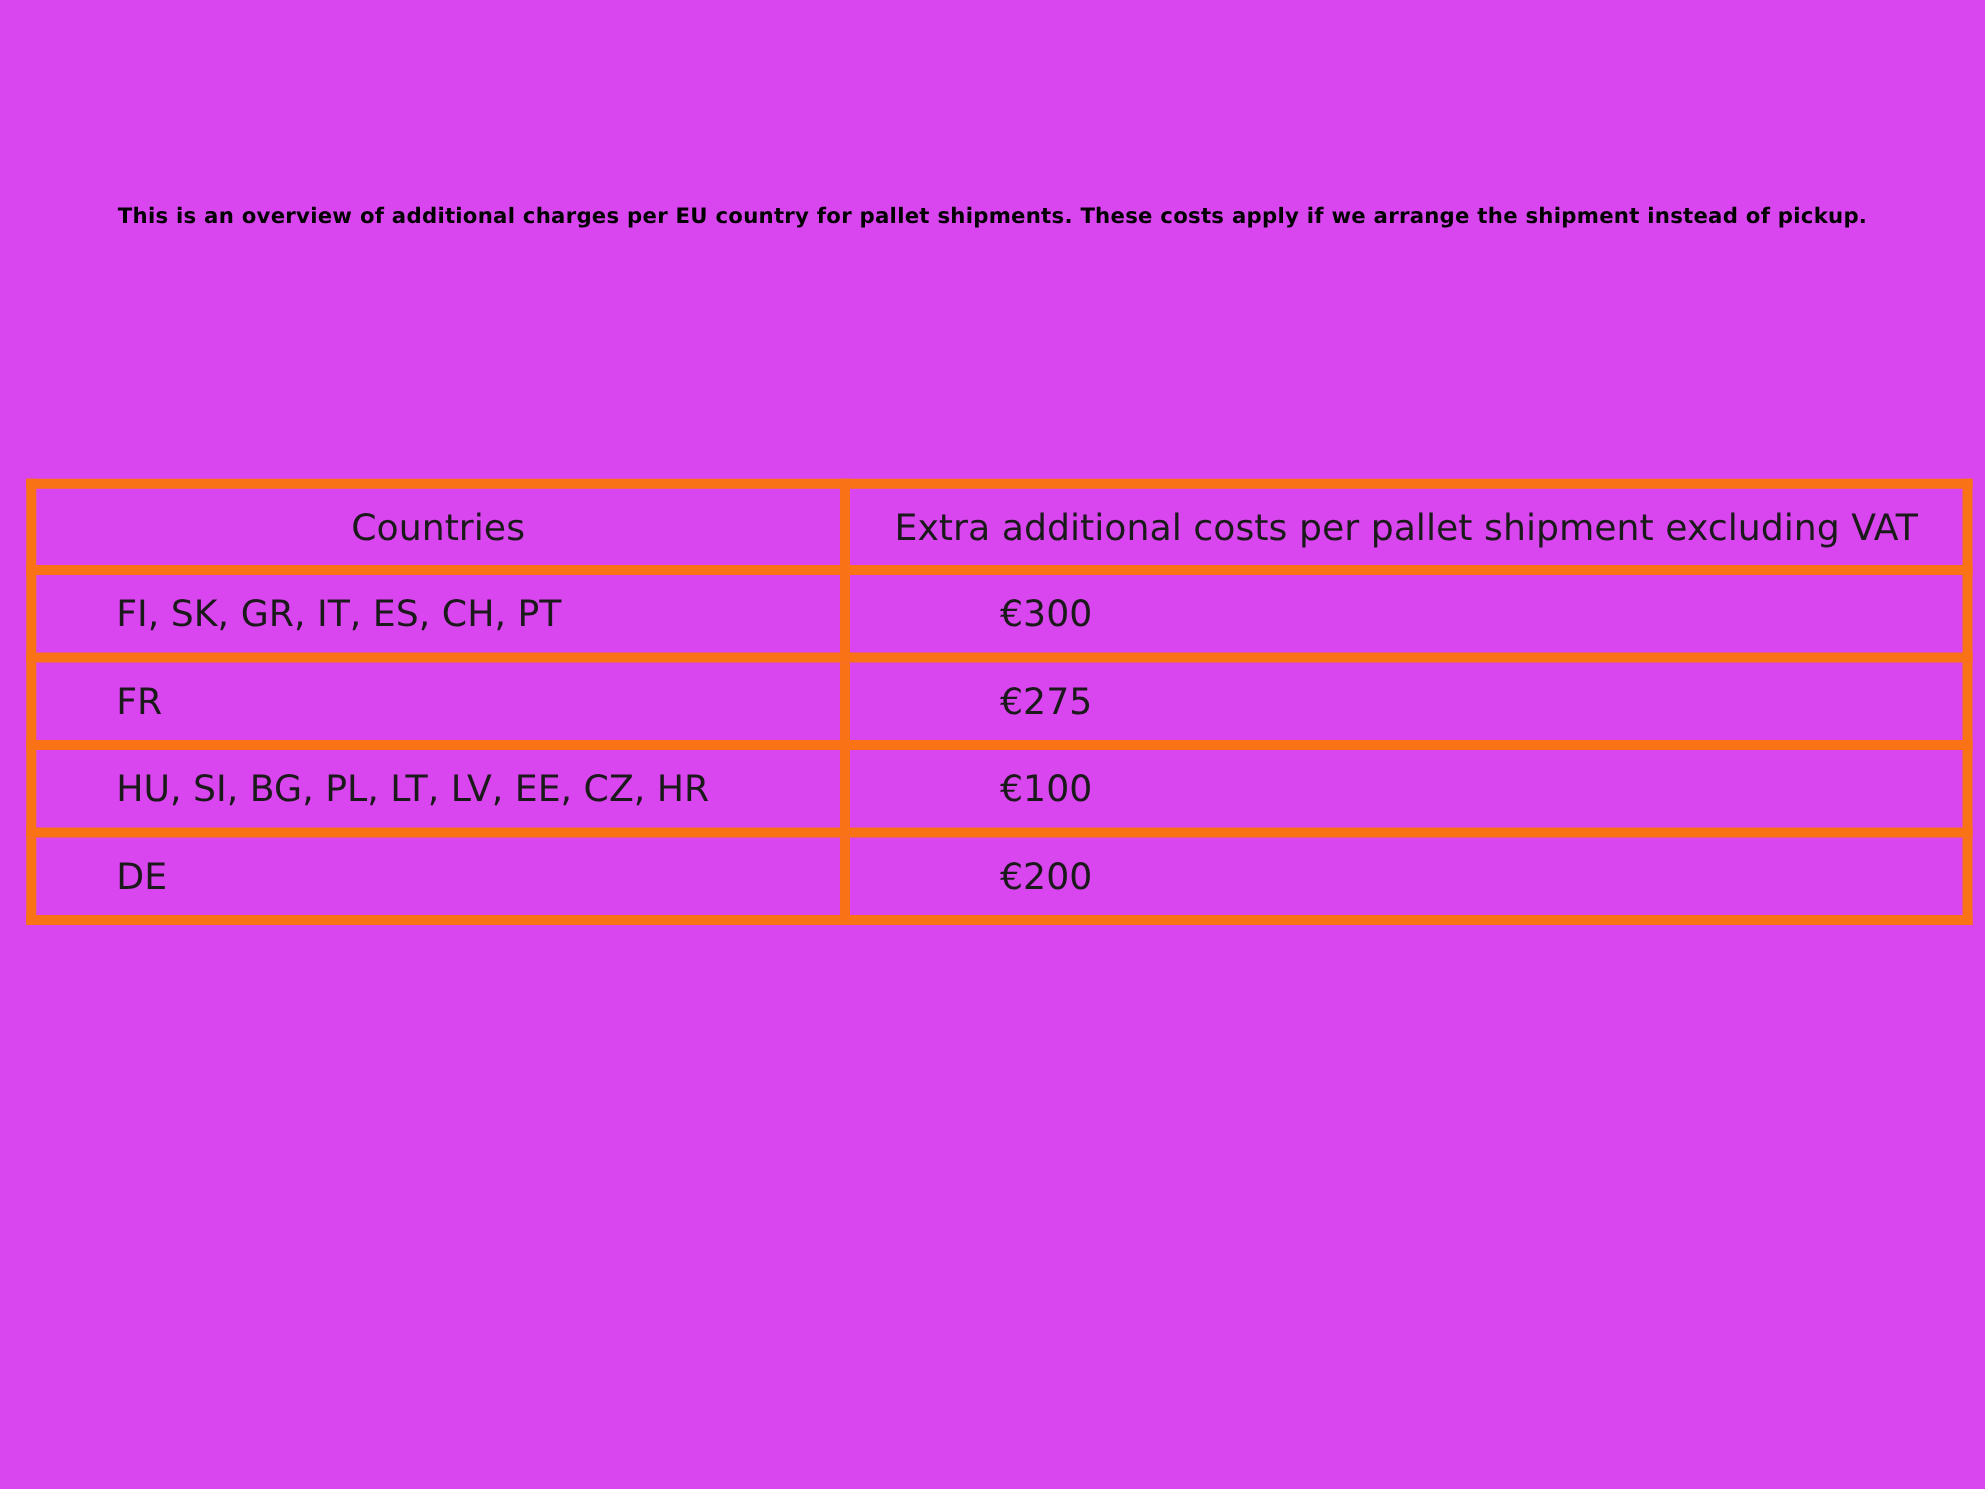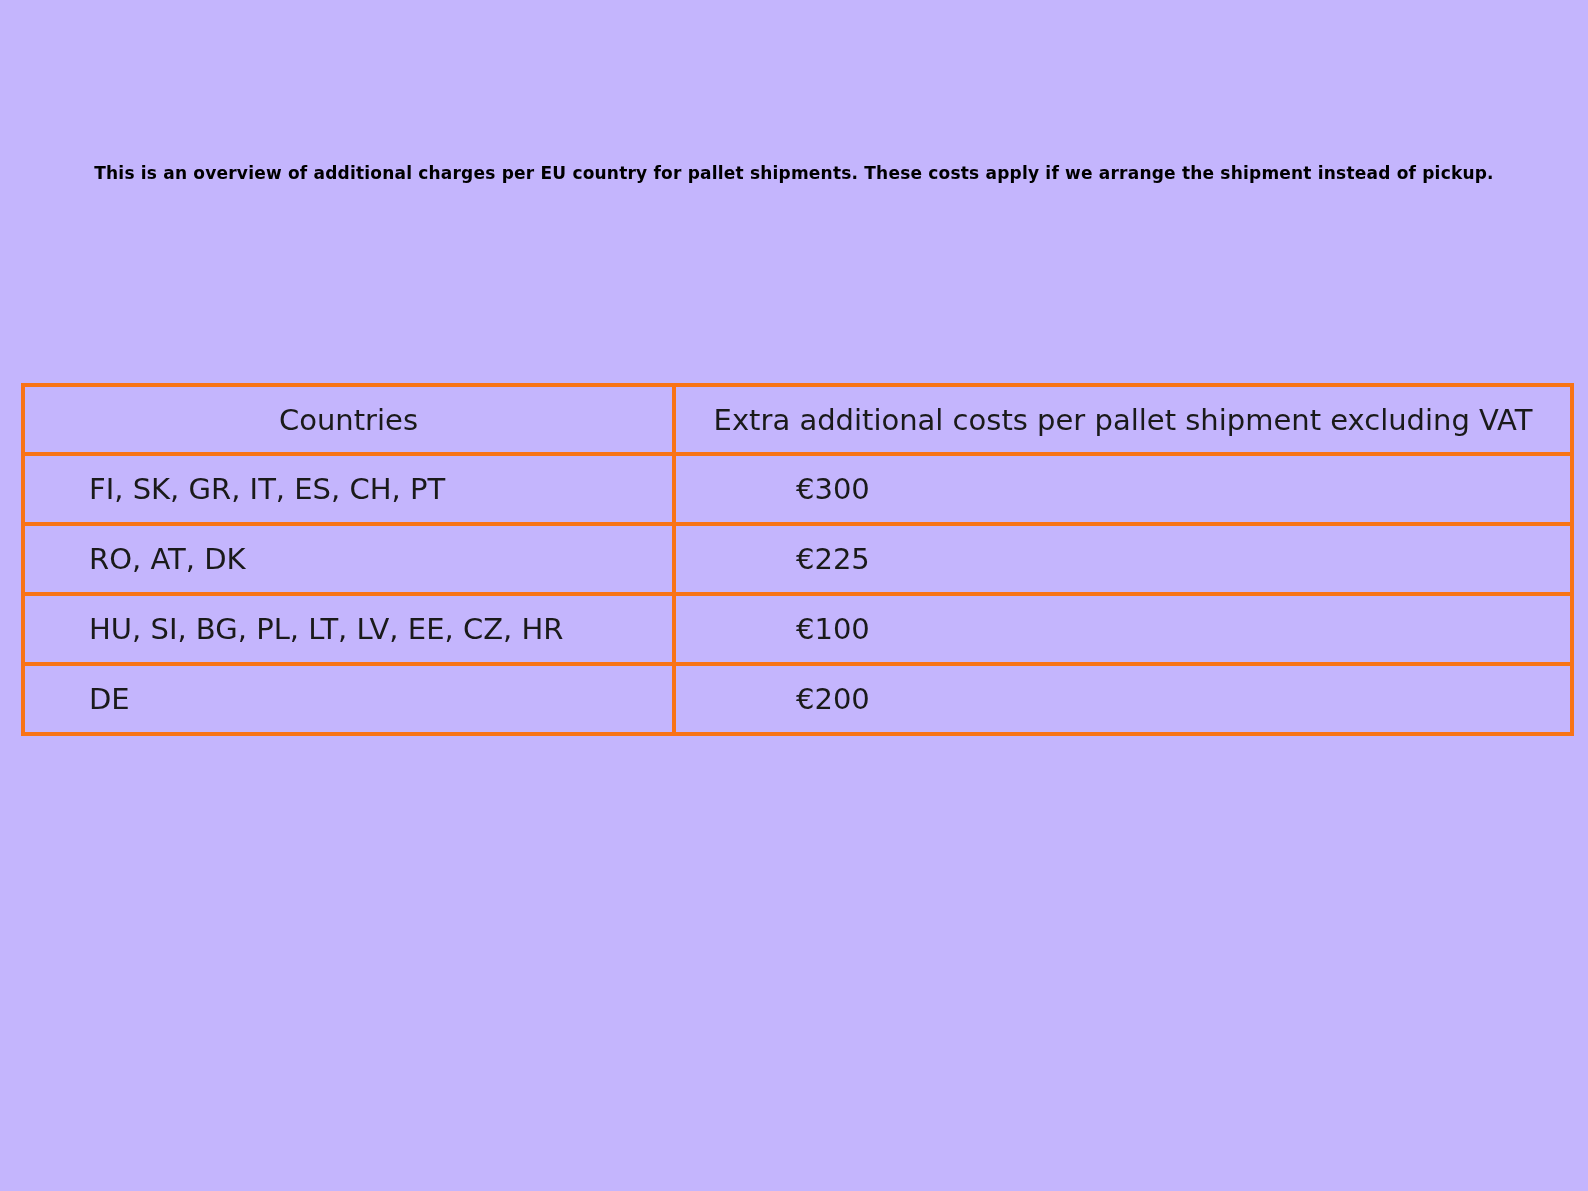--- a/index.html
+++ b/index.html
@@ -8,21 +8,21 @@
     height: 1191px;
     background: #ffffff;
     font-family: "DejaVu Sans", "Liberation Sans", sans-serif;
     color: #111111;
     overflow: hidden;
   }
   .page {
     position: relative;
     width: 1588px;
     height: 1191px;
-    background: #c4b5fd;
+    background: #d946ef;
   }
   .intro {
     position: absolute;
     left: 0;
     right: 0;
     top: 163px;
     text-align: center;
     font-size: 17px;
     font-weight: bold;
     color: #000000;
@@ -33,21 +33,21 @@
     left: 21px;
     top: 383px;
     width: 1549px;
     border-collapse: collapse;
     table-layout: fixed;
   }
   table.charges col.c1 { width: 651px; }
   table.charges col.c2 { width: 898px; }
   table.charges th,
   table.charges td {
-    border: 4px solid #f97316;
+    border: 8px solid #f97316;
     font-weight: normal;
     font-size: 29px;
     color: #1a1a1a;
     vertical-align: middle;
     overflow: hidden;
     white-space: nowrap;
   }
   table.charges th {
     height: 69px;
     text-align: center;
@@ -78,22 +78,22 @@
         <th>Countries</th>
         <th>Extra additional costs per pallet shipment excluding VAT</th>
       </tr>
     </thead>
     <tbody>
       <tr>
         <td class="countries">FI, SK, GR, IT, ES, CH, PT</td>
         <td class="cost">€300</td>
       </tr>
       <tr>
-        <td class="countries">RO, AT, DK</td>
-        <td class="cost">€225</td>
+        <td class="countries">FR</td>
+        <td class="cost">€275</td>
       </tr>
       <tr>
         <td class="countries">HU, SI, BG, PL, LT, LV, EE, CZ, HR</td>
         <td class="cost">€100</td>
       </tr>
       <tr>
         <td class="countries">DE</td>
         <td class="cost">€200</td>
       </tr>
     </tbody>

